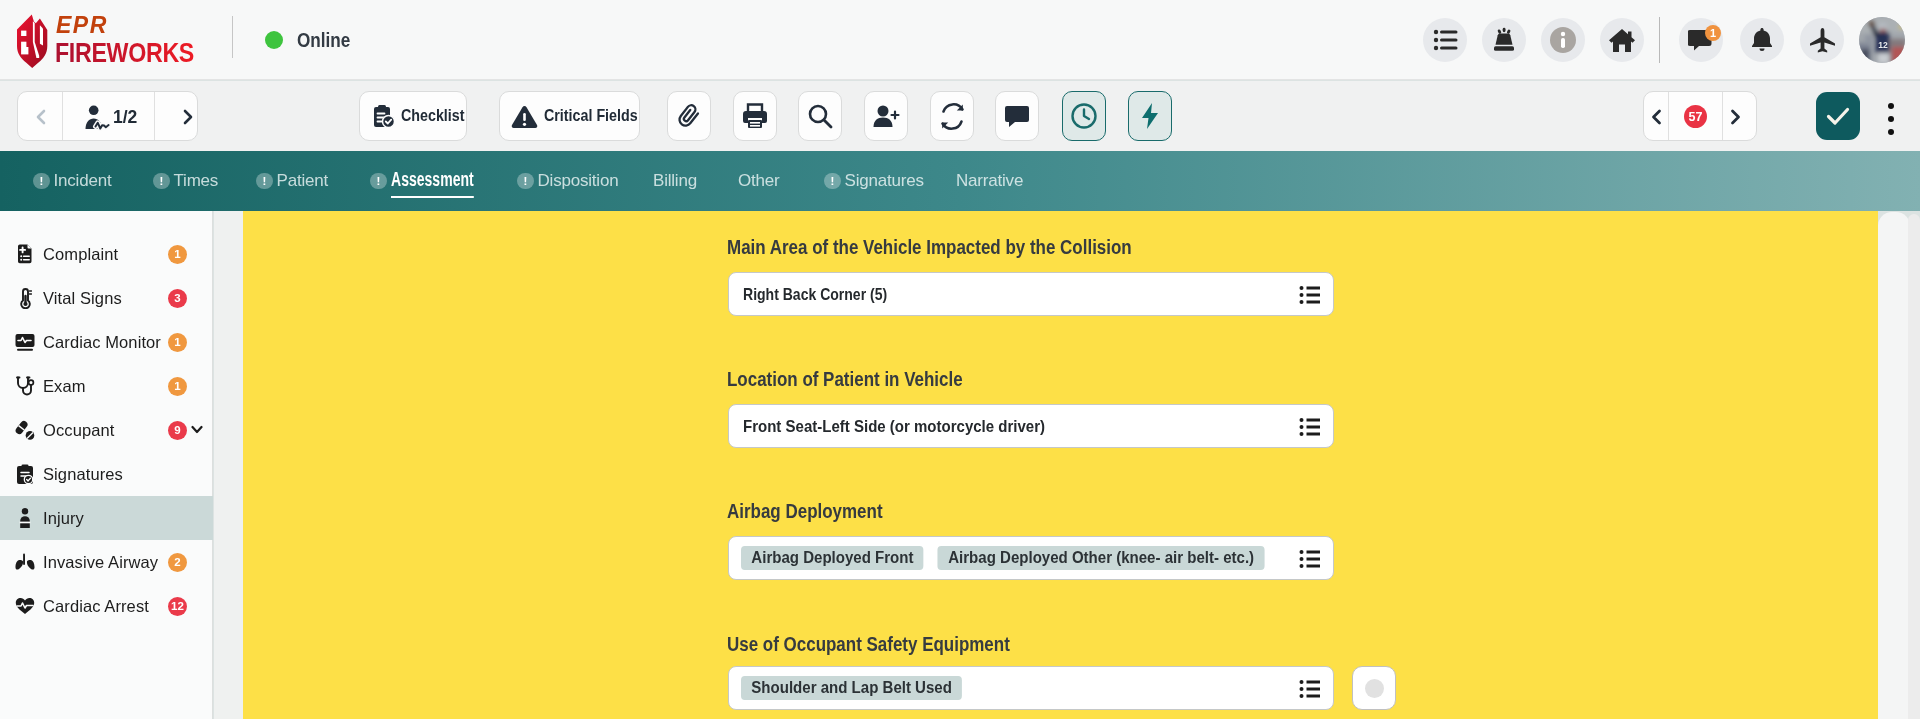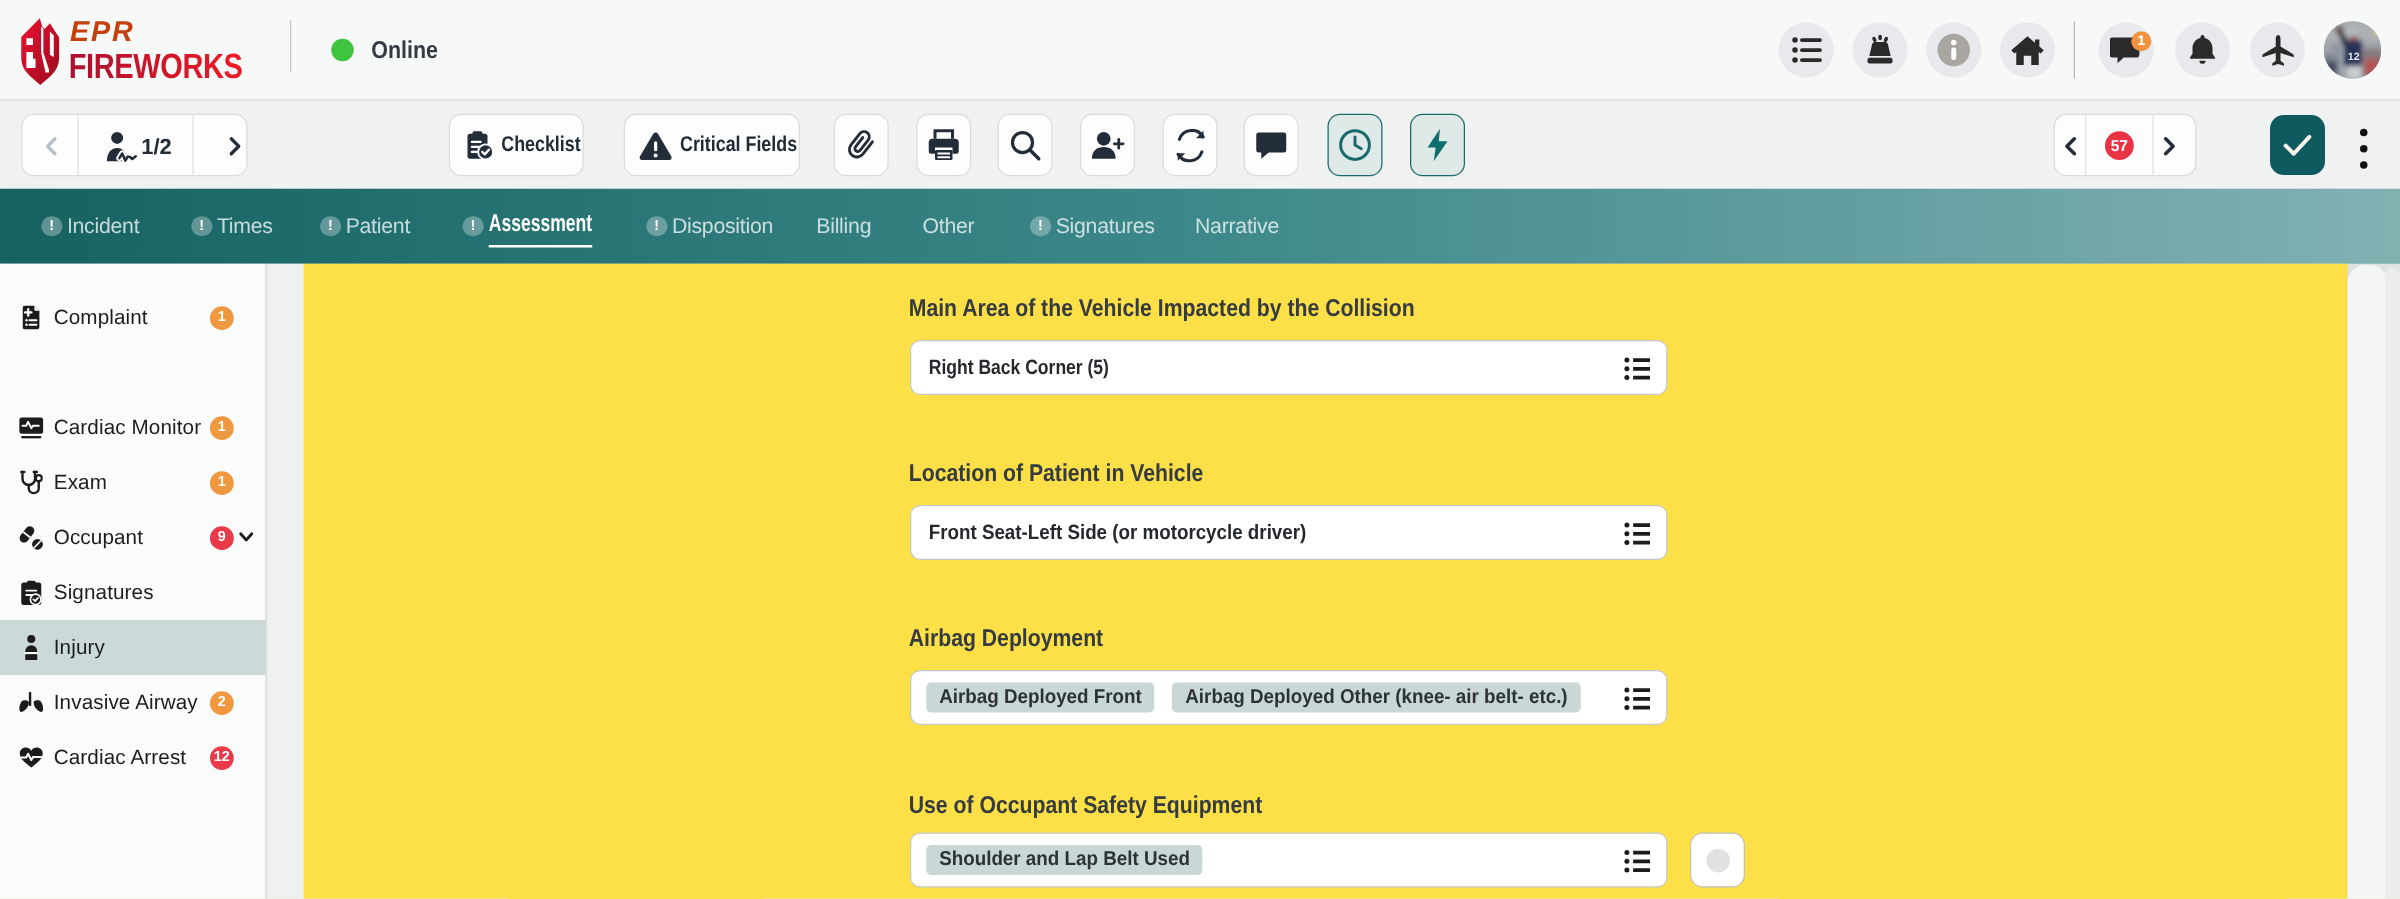--- a/index.html
+++ b/index.html
@@ -290,20 +290,32 @@
             <path d="M9.5 0.5 l4 4 h-3 a1 1 0 0 1 -1 -1 Z" fill="#fafbfb"></path>
             <path d="M4.6 3.4 v5 M2.1 5.9 h5" stroke="#fff" stroke-width="1.9" stroke-linecap="round"></path>
             <circle cx="3.2" cy="12.2" r="1" fill="#fff"></circle>
             <circle cx="3.2" cy="15.8" r="1" fill="#fff"></circle>
             <path d="M5.6 12.2 h5.6 M5.6 15.8 h5.6" stroke="#fff" stroke-width="1.5" stroke-linecap="round"></path>
           </svg>
         </span>
       <span class="stext">Complaint</span>
         <span class="sbadge orange">1</span>
     </div>
+    <div class="srow" style="top:65px">
+      <span class="sicon">
+          <svg width="13" height="21" viewBox="0 0 13 21">
+            <path d="M4 3.5 a2.5 2.5 0 0 1 5 0 v9 a4.3 4.3 0 1 1 -5 0 Z" fill="none" stroke="#1c1c1c" stroke-width="1.9"></path>
+            <path d="M6.5 8 v7" stroke="#1c1c1c" stroke-width="2.4" stroke-linecap="round"></path>
+            <circle cx="6.5" cy="16" r="2.1" fill="#1c1c1c"></circle>
+            <path d="M10.5 3 h2 M10.5 6 h2" stroke="#1c1c1c" stroke-width="1.5" stroke-linecap="round"></path>
+          </svg>
+        </span>
+      <span class="stext">Vital Signs</span>
+        <span class="sbadge red">3</span>
+    </div>
     <div class="srow" style="top:109px">
       <span class="sicon">
           <svg width="20" height="18" viewBox="0 0 20 18">
             <rect x="0.5" y="1" width="19" height="13" rx="2" fill="#1c1c1c"></rect>
             <path d="M3 7.5 h3 l1.5 -3 l2.5 5 l1.5 -2 h4.5" stroke="#fff" stroke-width="1.6" fill="none" stroke-linecap="round" stroke-linejoin="round"></path>
             <path d="M3 16.8 h14" stroke="#1c1c1c" stroke-width="2" stroke-linecap="round"></path>
           </svg>
         </span>
       <span class="stext">Cardiac Monitor</span>
         <span class="sbadge orange">1</span>

